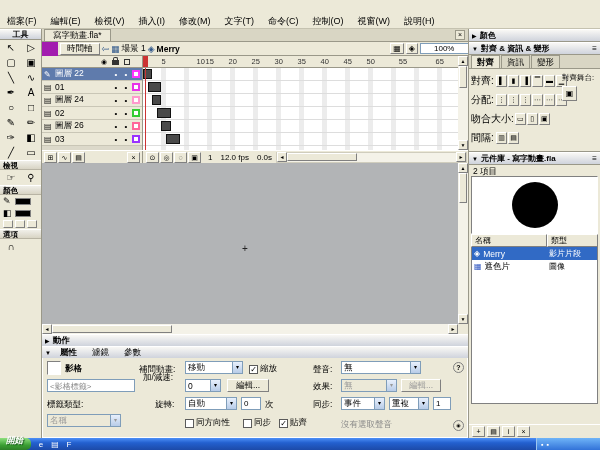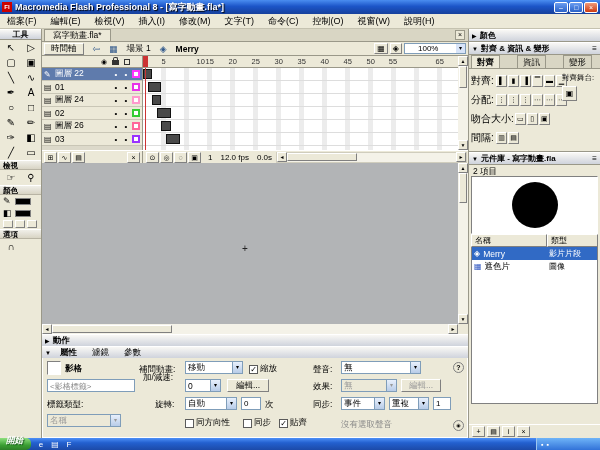--- a/index.html
+++ b/index.html
@@ -65,21 +65,21 @@
   font-size:5px;line-height:6px;text-align:center}
 
 
 .main{position:absolute;left:42px;top:29px;width:426px;height:409px;background:#a21caf}
 .tabbar{position:absolute;left:0;top:0;width:426px;height:13px;background:#d9d6c4;border-bottom:1px solid #9a9889;
   display:flex;align-items:flex-end}
 .doctab{height:12px;margin-left:2px;padding:0 8px;background:#ece9d8;border:1px solid #9a9889;border-bottom:none;
   font-size:8.5px;line-height:11px}
 .tabclose{position:absolute;right:3px;top:1px;width:10px;height:10px;font-size:7px;line-height:8px;text-align:center;
   border:1px solid #9a9889;background:#ece9d8}
-.editbar{position:absolute;left:0;top:13px;width:426px;height:14px;display:flex;align-items:center;gap:9px;
+.editbar{position:absolute;left:16px;top:13px;width:426px;height:14px;display:flex;align-items:center;gap:2px;
   padding:0 2px;background:#ece9d8;border-bottom:1px solid #9a9889}
 .tlbtn{height:12px;padding:0 6px;font-size:8.5px;display:flex;align-items:center;background:#ece9d8;
   border:1px solid;border-color:#fff #808080 #808080 #fff}
 .bcic{font-size:9px;color:#335a8c}
 .bctxt{font-size:8.5px}
 .eb-right{margin-left:auto;display:flex;align-items:center;gap:2px}
 .ebtn{height:11px;padding:0 2px;font-size:8px;border:1px solid;border-color:#fff #808080 #808080 #fff;background:#ece9d8}
 .zoombox{width:62px;height:11px;background:#fff;border:1px solid #7f9db9;display:flex;align-items:flex-start;
   font-size:8px;padding-left:13px}
 .zoombox .da{margin-left:auto;width:9px;height:9px;text-align:center;background:#d8e4f8;font-size:6px;line-height:9px}
@@ -138,21 +138,21 @@
 .ptab.on{font-weight:bold}
 .props-c{position:absolute;left:0;top:12px;width:426px;height:80px;background:#ece9d8;
   border:1px solid #fff;border-top:none}
 .props-c>*{position:absolute}
 .pic{width:14px;height:14px;background:#fff;border:1px solid;border-color:#808080 #fff #fff #808080}
 
 
 .rightcol{position:absolute;left:468px;top:29px;width:132px;height:409px;background:#ece9d8;border-left:1px solid #9a9889}
 .rightcol .hdrbar{font-size:8px}
 .atabs{display:flex;height:14px;background:#d9d6c4;border-bottom:1px solid #9a9889;align-items:flex-end;
-  padding-left:2px;gap:17px}
+  padding-left:2px;gap:1px}
 .atab{height:13px;padding:0 5px;font-size:8.5px;line-height:12px;background:#d9d6c4;border:1px solid #9a9889;border-bottom:none}
 .atab.on{background:#ece9d8;font-weight:bold}
 .acontent{height:83px;position:relative;border-bottom:1px solid #9a9889}
 .arows{position:absolute;left:2px;top:2px;width:92px}
 .arow{display:flex;align-items:center;height:19px;gap:1px}
 .albl{font-size:10px;min-width:24px;white-space:nowrap}
 .abtn{width:11px;height:12px;border:1px solid;border-color:#fff #808080 #808080 #fff;background:#ece9d8;
   font-size:7px;line-height:10px;text-align:center;flex:none}
 .tostage{position:absolute;right:1px;top:4px;width:37px;font-size:7.5px}
 .tsbtn{width:15px;height:15px;margin-top:3px;border:1px solid;border-color:#fff #808080 #808080 #fff;
@@ -187,29 +187,20 @@
 .tray{margin-left:auto;height:12px;width:64px;background:linear-gradient(#6fb4f8,#3272d8);
   border-left:1px solid #9cc6f0;display:flex;align-items:center;gap:3px;padding:0 4px;color:#fff;font-size:7px}
 .watermark{position:absolute;right:2px;top:429px;font-size:14px;font-weight:bold;color:#fff;z-index:10;
   text-shadow:-1px -1px 0 #000,1px -1px 0 #000,-1px 1px 0 #000,1px 1px 0 #000,2px 2px 2px #000}
 </style>
 </head>
 <body>
 
 <div id="screen">
 
-  <div class="titlebar">
-    <span class="appicon">Fl</span>
-    <span class="wtitle">Macromedia Flash Professional 8 - [寫字動畫.fla*]</span>
-    <span class="winbtns">
-      <span class="wbtn">–</span>
-      <span class="wbtn">□</span>
-      <span class="wbtn close">×</span>
-    </span>
-  </div>
 
   <div class="menubar">
       <span class="mitem">檔案(F)</span>
       <span class="mitem">編輯(E)</span>
       <span class="mitem">檢視(V)</span>
       <span class="mitem">插入(I)</span>
       <span class="mitem">修改(M)</span>
       <span class="mitem">文字(T)</span>
       <span class="mitem">命令(C)</span>
       <span class="mitem">控制(O)</span>
@@ -295,21 +286,21 @@
       <span class="tick" style="left: 13.7px;">5</span>
           <span class="tick" style="left: 36.7px; margin-left: 14px;">10</span>
           <span class="tick" style="left: 59.7px;">15</span>
           <span class="tick" style="left: 82.7px;">20</span>
           <span class="tick" style="left: 105.7px;">25</span>
           <span class="tick" style="left: 128.7px;">30</span>
           <span class="tick" style="left: 151.7px;">35</span>
           <span class="tick" style="left: 174.7px;">40</span>
           <span class="tick" style="left: 197.7px;">45</span>
           <span class="tick" style="left: 220.7px;">50</span>
-          <span class="tick" style="left: 243px;">55</span>
+          <span class="tick" style="left: 253px;">55</span>
           <span class="tick" style="left: 273px; margin-top: 39px;">60</span>
           <span class="tick" style="left: 289.7px;">65</span>
         </div>
       <div class="tl-layers">
           <div class="lrow sel">
             <span class="lic">✎</span>
             <span class="lnm">圖層 22</span>
             <span class="ld">•</span>
             <span class="ld">•</span>
             <span class="lsq" style="border-color: rgb(255, 51, 255);"></span>

